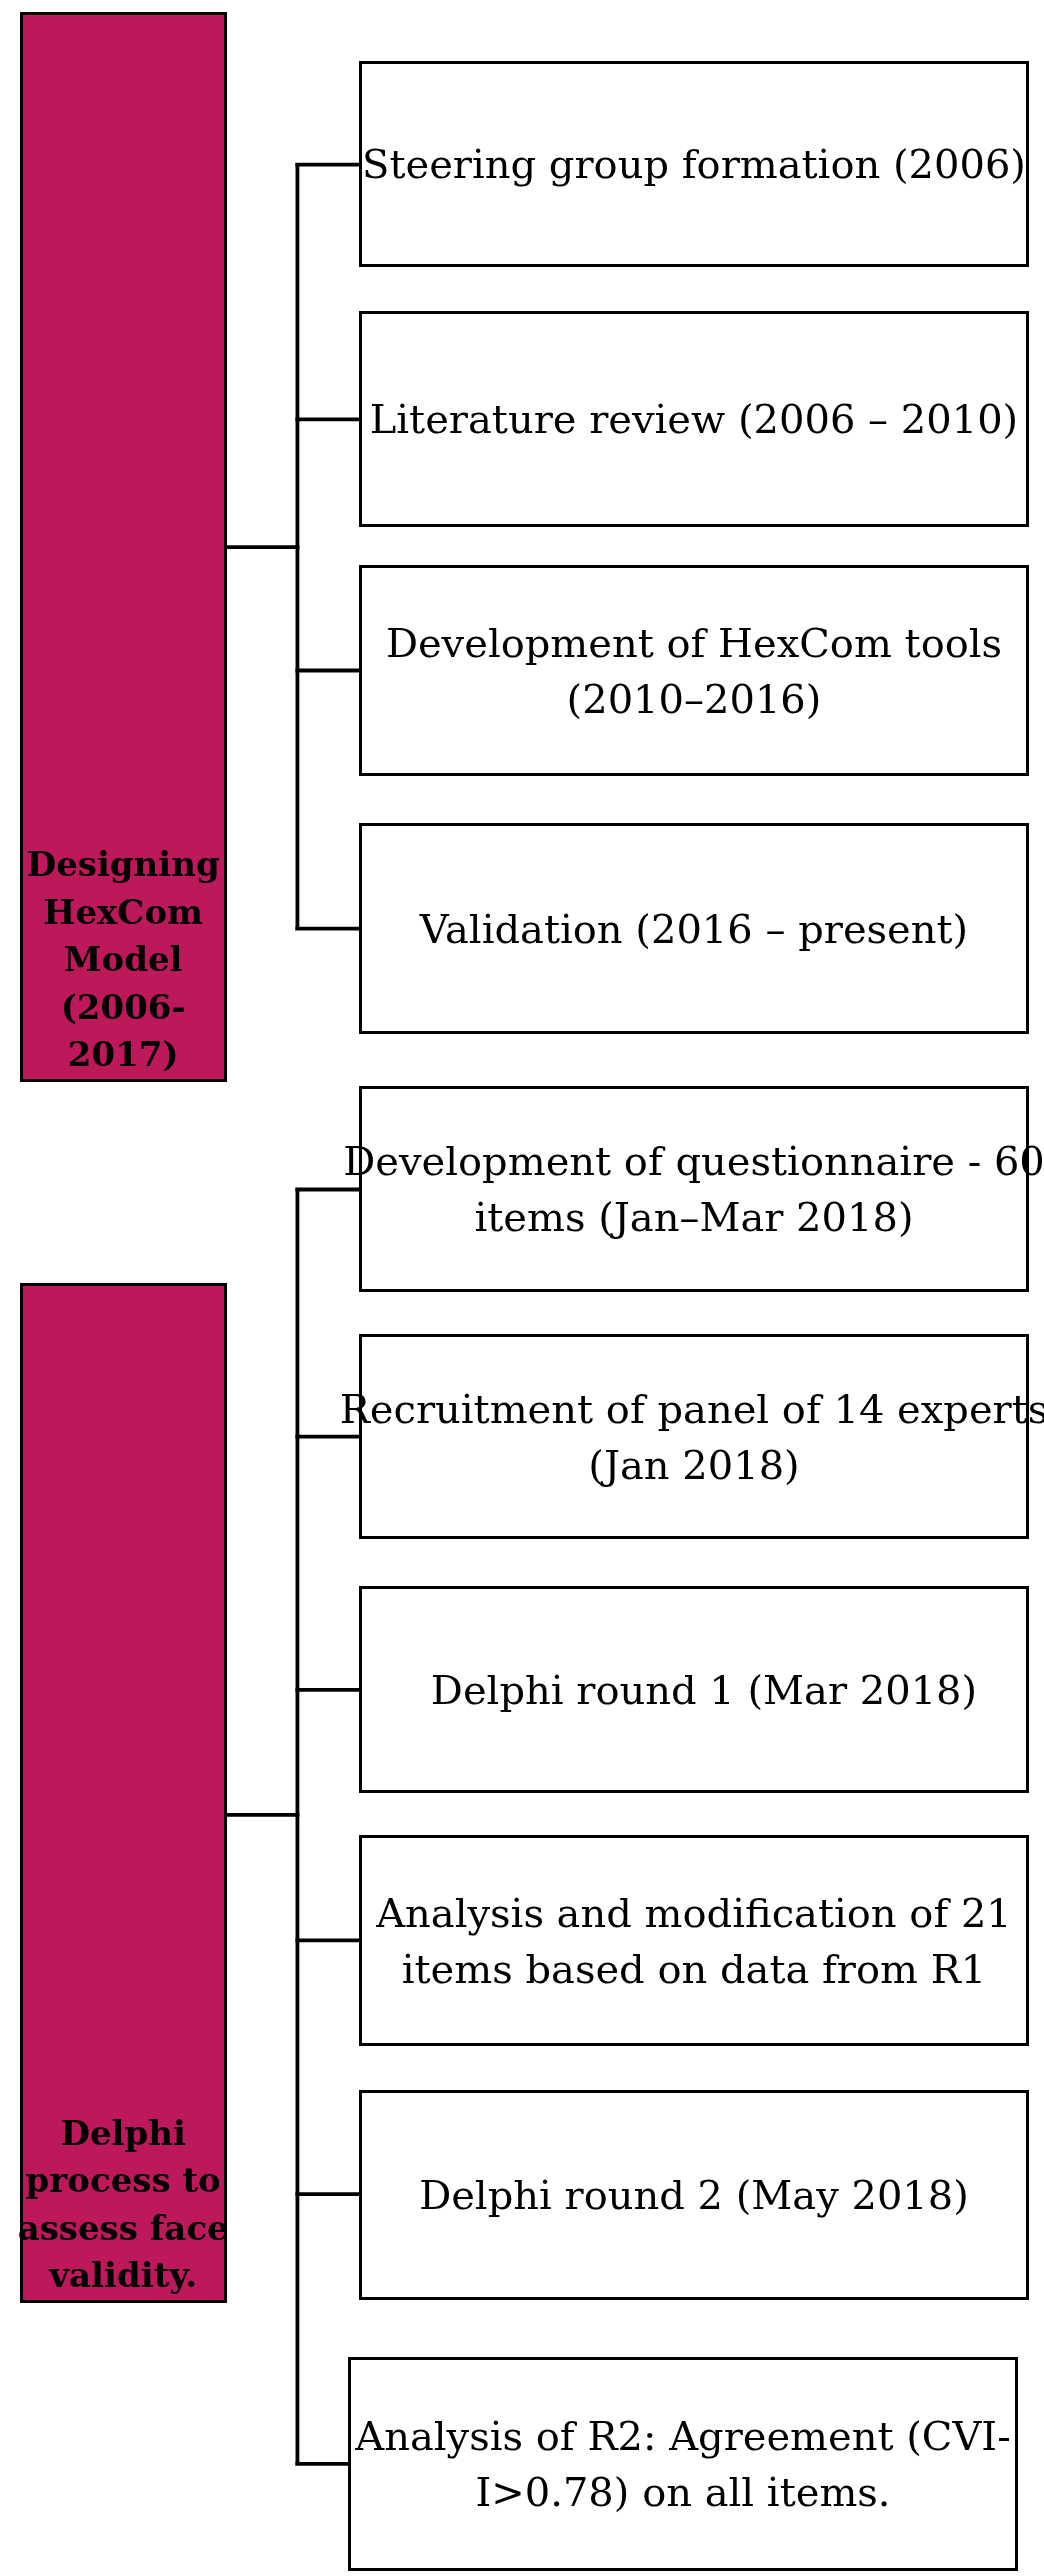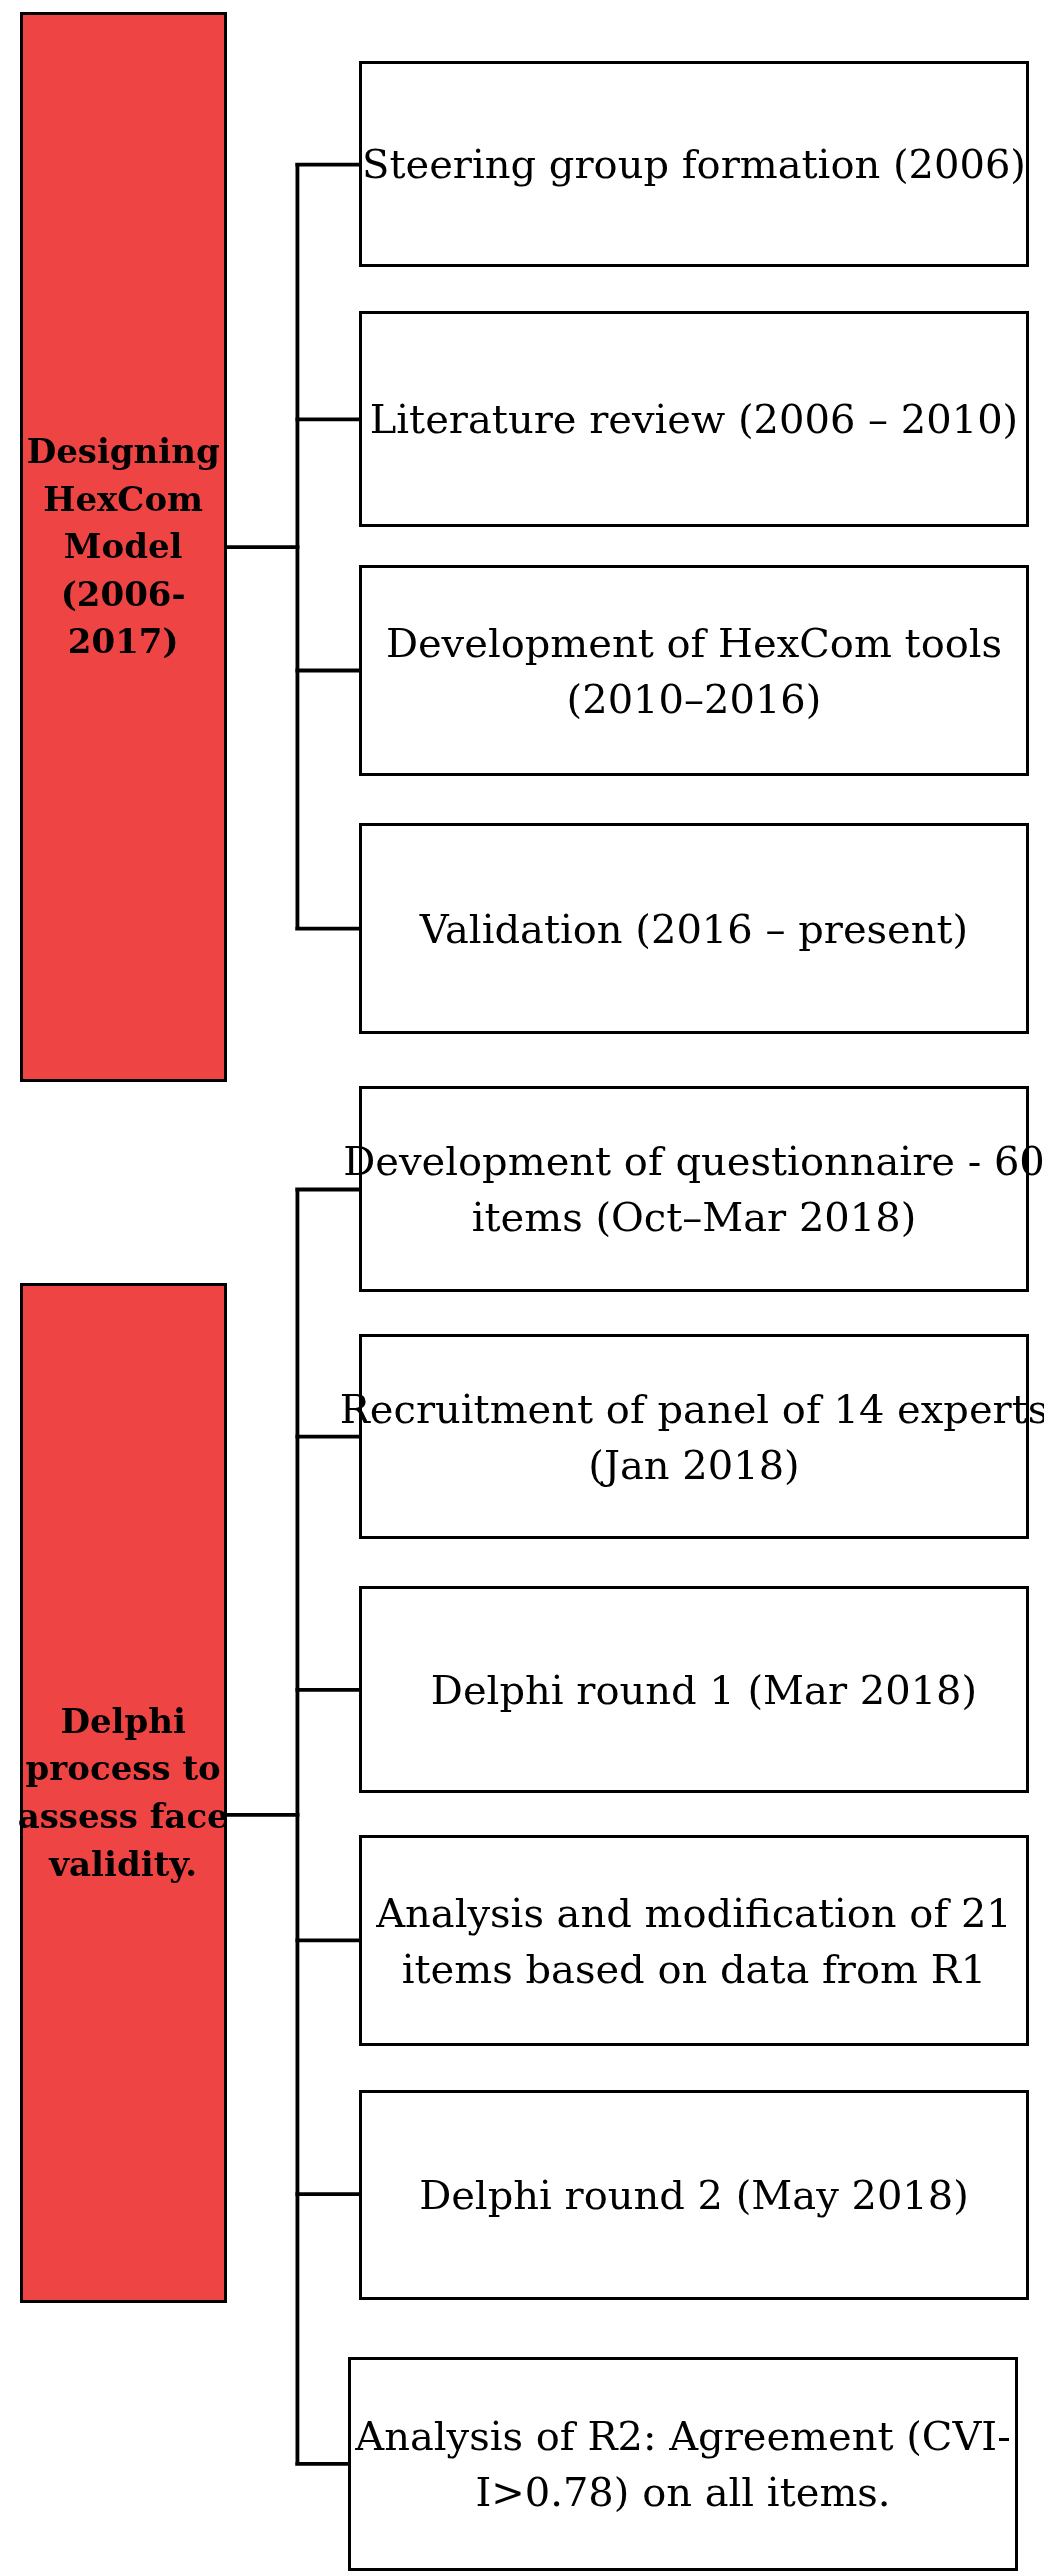--- a/index.html
+++ b/index.html
@@ -13,24 +13,24 @@
     overflow: hidden;
   }
   .connectors {
     position: absolute;
     left: 0; top: 0;
     width: 1044px; height: 2576px;
   }
   .phase-box {
     position: absolute;
     box-sizing: border-box;
-    background: #ef4444;
+    background: #be185d;
     border: 3.8px solid #000000;
     display: flex;
-    align-items: center;
+    align-items: flex-end;
     justify-content: center;
   }
   .phase-box .txt {
     font-weight: bold;
     font-size: 34px;
     line-height: 1.40;
     text-align: center;
     white-space: pre;
   }
   .step-box {
@@ -98,21 +98,21 @@
 
   <div class="phase-box" style="left:19.7px; top:1283px; width:207px; height:1020px;">
     <span class="txt">Delphi
 process to
 assess face
 validity.</span>
   </div>
 
   <div class="step-box" style="left:359px; top:1086px; width:670px; height:206px;">
     <span class="txt">Development of questionnaire - 60
-items (Oct–Mar 2018)</span>
+items (Jan–Mar 2018)</span>
   </div>
 
   <div class="step-box" style="left:359px; top:1334px; width:670px; height:205px;">
     <span class="txt">Recruitment of panel of 14 experts
 (Jan 2018)</span>
   </div>
 
   <div class="step-box" style="left:359px; top:1586px; width:670px; height:207px;padding-left:20px;">
     <span class="txt">Delphi round 1 (Mar 2018)</span>
   </div>

